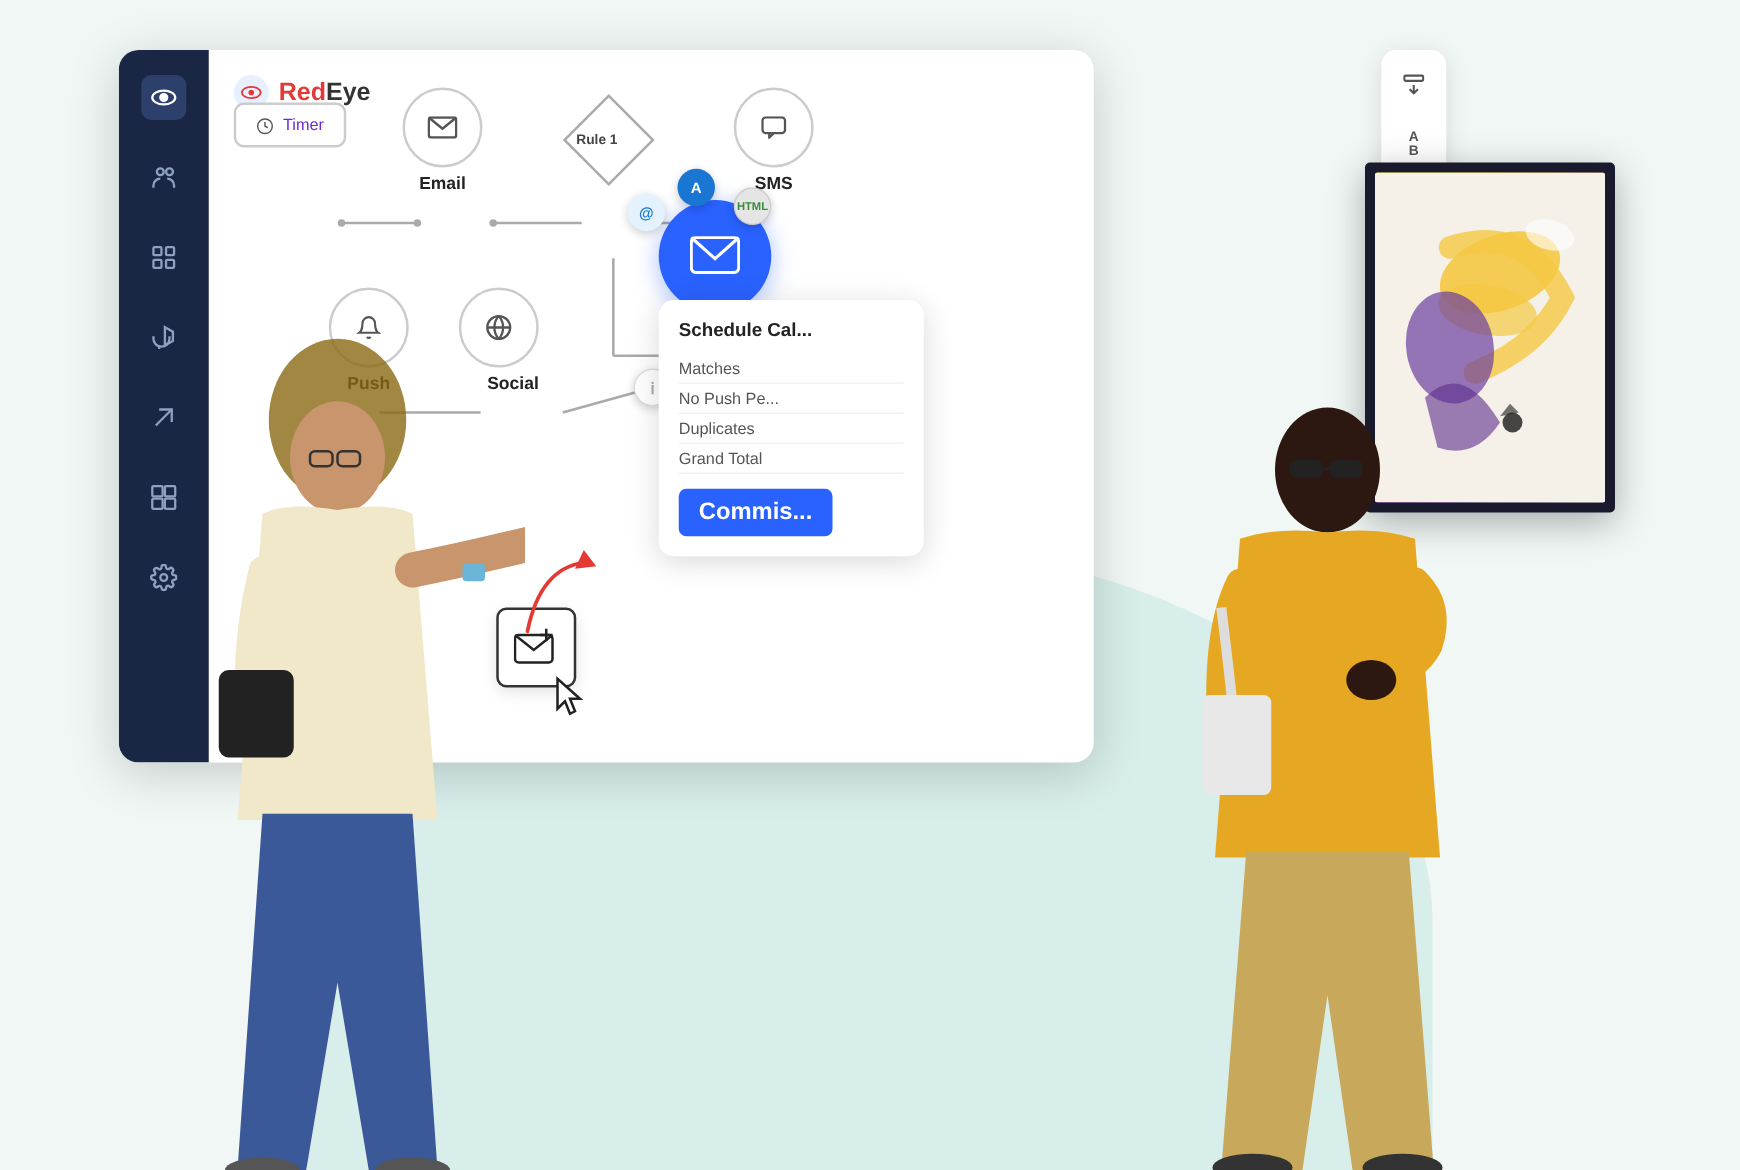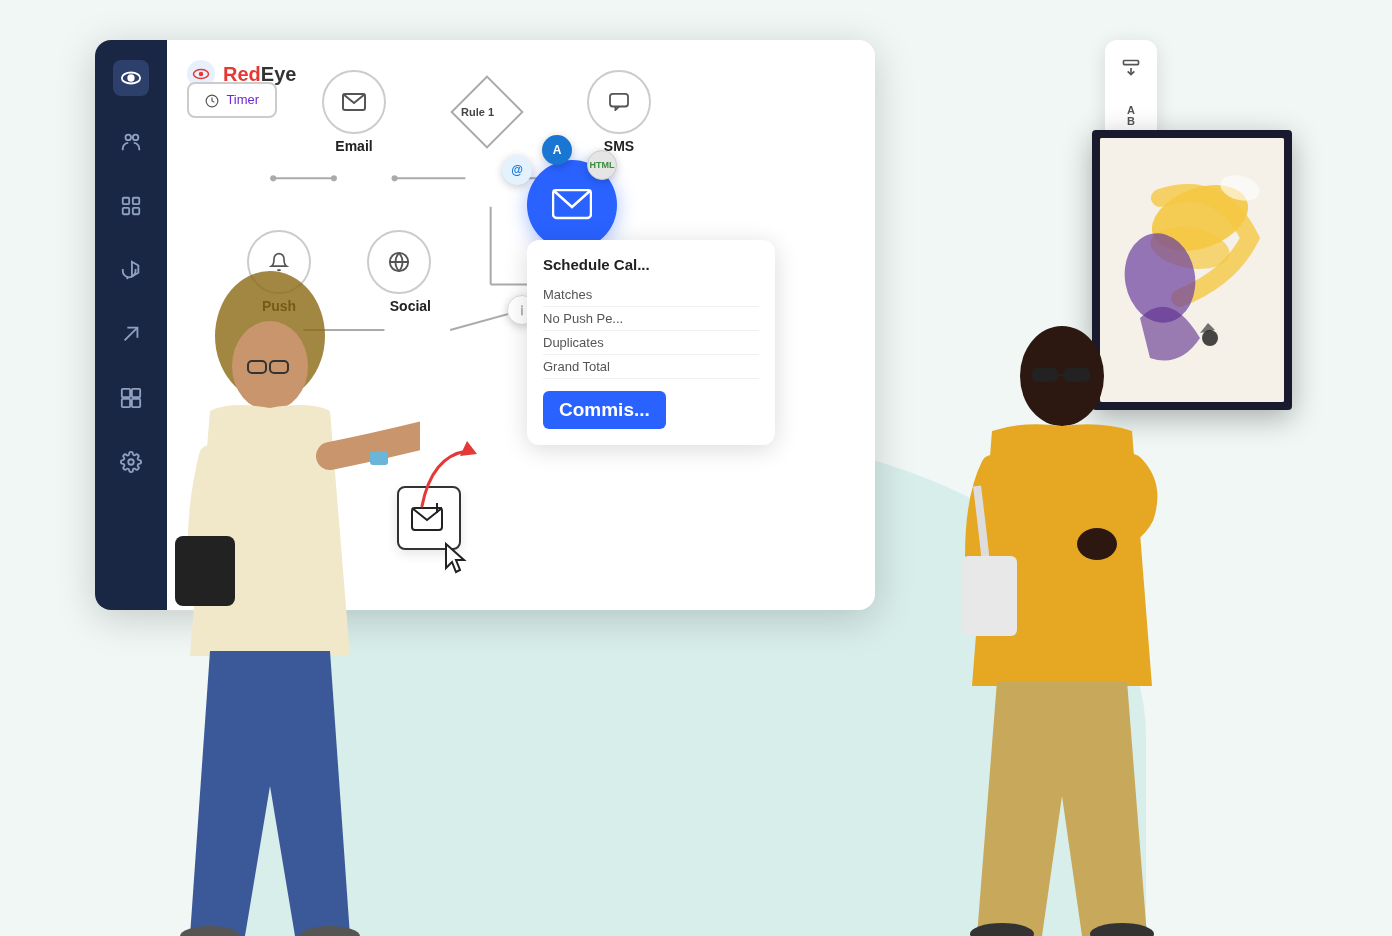--- a/index.html
+++ b/index.html
@@ -172,21 +172,21 @@
       font-size: 12px;
       font-weight: 700;
       box-shadow: 0 2px 8px rgba(0,0,0,0.2);
     }
 
     
     .edit-panel {
       position: absolute;
       top: 200px;
       left: 360px;
-      width: 248px;
+      width: 212px;
       background: #fff;
       border-radius: 12px;
       box-shadow: 0 4px 24px rgba(0,0,0,0.15);
       padding: 16px;
       z-index: 10;
     }
 
     .edit-panel-title {
       font-size: 15px;
       font-weight: 700;
@@ -439,21 +439,21 @@
     <div style="position:absolute; top:30px; left:420px;">
       <div class="wf-node-circle">
         <svg width="22" height="18" viewBox="0 0 24 20" fill="none" stroke="#555" stroke-width="2">
           <rect x="2" y="1" width="20" height="14" rx="3"></rect>
           <polyline points="8,15 8,19 12,15"></polyline>
         </svg>
       </div>
       <div class="wf-node-label" style="text-align:center;margin-top:4px;">SMS</div>
     </div>
 
-    <div style="position:absolute; top:190px; left:80px;">
+    <div style="position:absolute; top:190px; left:96px;">
       <div class="wf-node-circle">
         <svg width="20" height="22" viewBox="0 0 24 24" fill="none" stroke="#555" stroke-width="2">
           <path d="M18 8a6 6 0 0 0-12 0c0 7-3 9-3 9h18s-3-2-3-9"></path>
             <path d="M13.73 21a2 2 0 0 1-3.46 0"></path>
         </svg>
       </div>
       <div class="wf-node-label" style="text-align:center;margin-top:4px;">Push</div>
     </div>
 
     <div style="position:absolute; top:190px; left:200px;">

